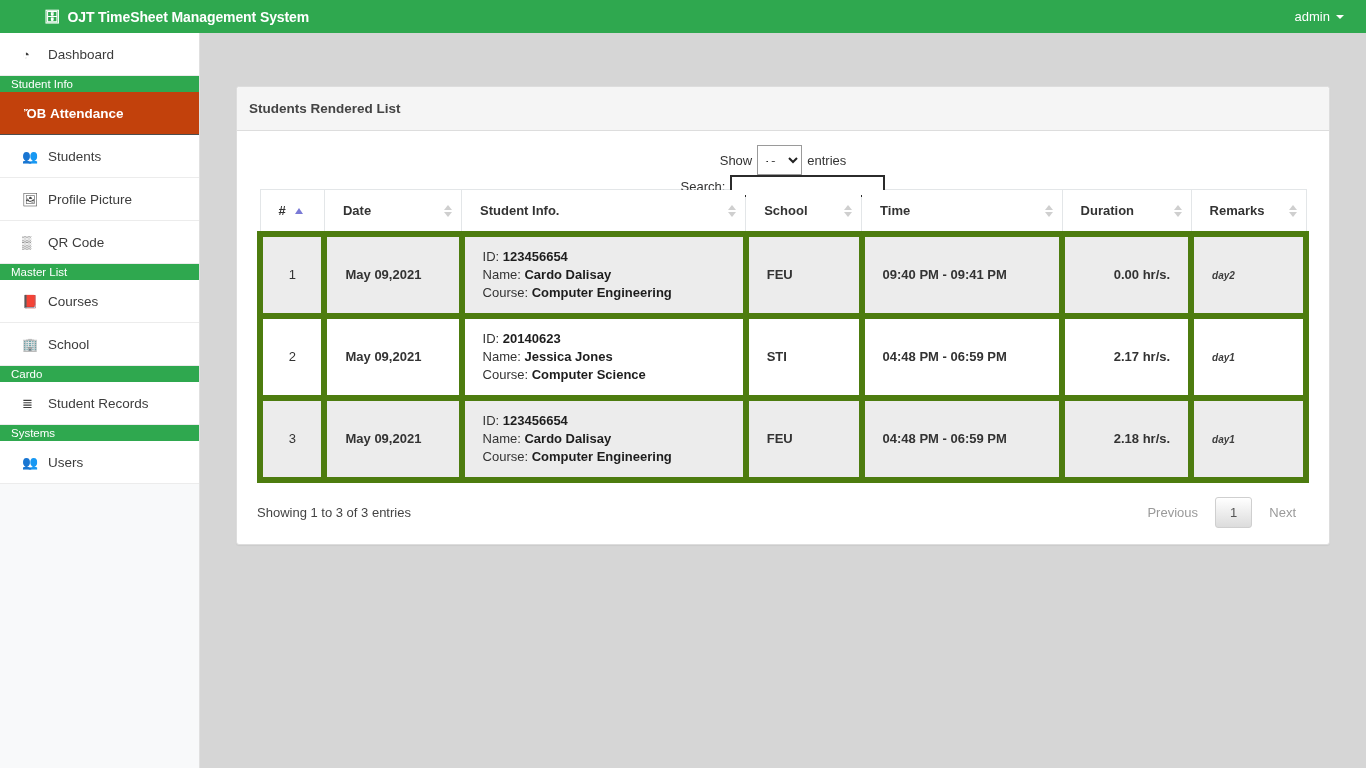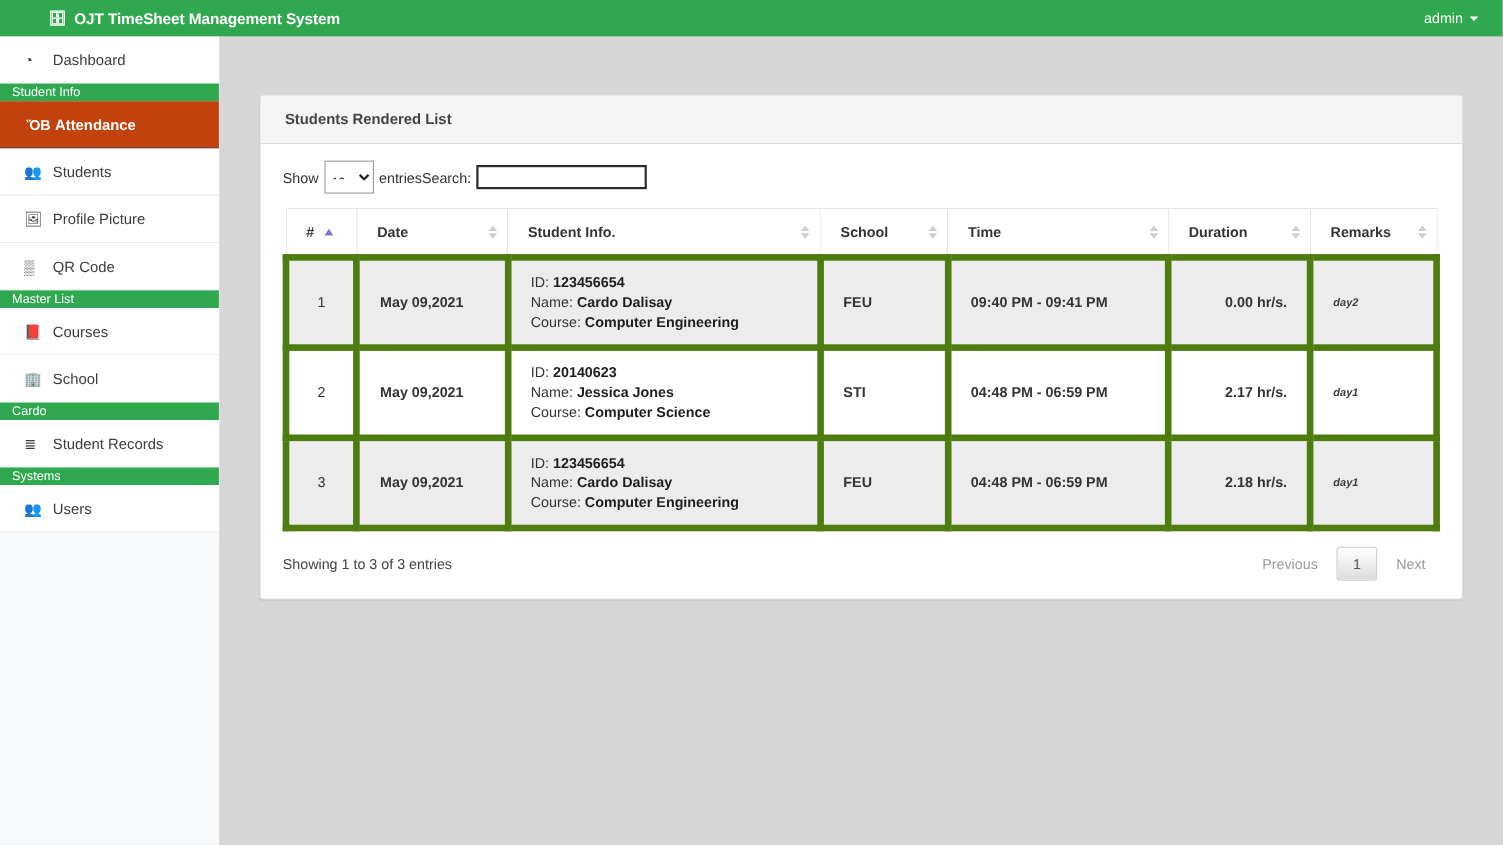--- a/index.html
+++ b/index.html
@@ -92,32 +92,32 @@
     background: #ffffff;
     border: 1px solid #dddddd;
     border-radius: 3px;
     box-shadow: 0 1px 1px rgba(0,0,0,.05);
   }
   #panel-head {
     height: 44px;
     background: #f5f5f5;
     border-bottom: 1px solid #dddddd;
     display: flex; align-items: center;
-    padding-left: 22px;
+    padding-left: 12px;
     color: #444444;
     font-size: 13.5px;
     font-weight: bold;
     border-radius: 3px 3px 0 0;
   }
   #panel-body { padding: 14px 20px 16px 20px; }
 
   
   .controls {
     display: flex; align-items: center;
-    height: 32px; margin-bottom: 12px;
+    height: 32px; margin-bottom: 12px; flex-direction: column;
   }
   .len-ctl, .search-ctl {
     display: flex; align-items: center; gap: 5px;
     font-size: 13px; color: #333333;
   }
   .len-ctl select {
     font-family: "Liberation Sans", sans-serif;
     font-size: 11px;
     padding: 12px 2px;
     height: 30px;

